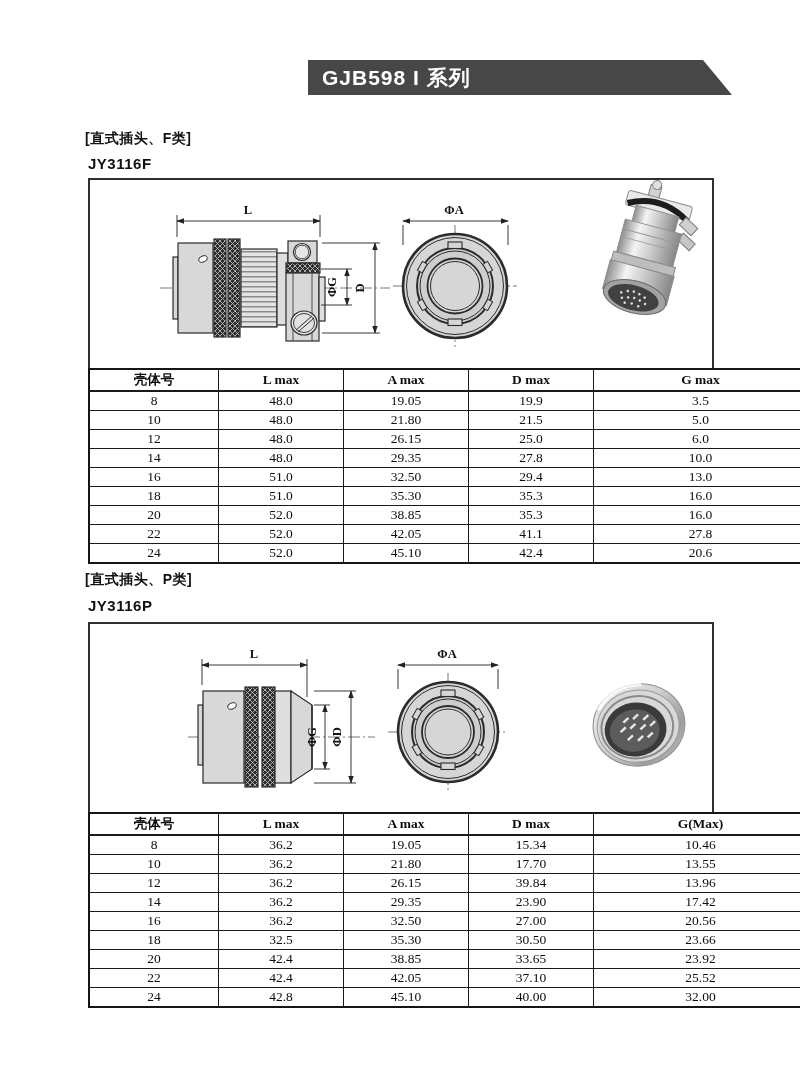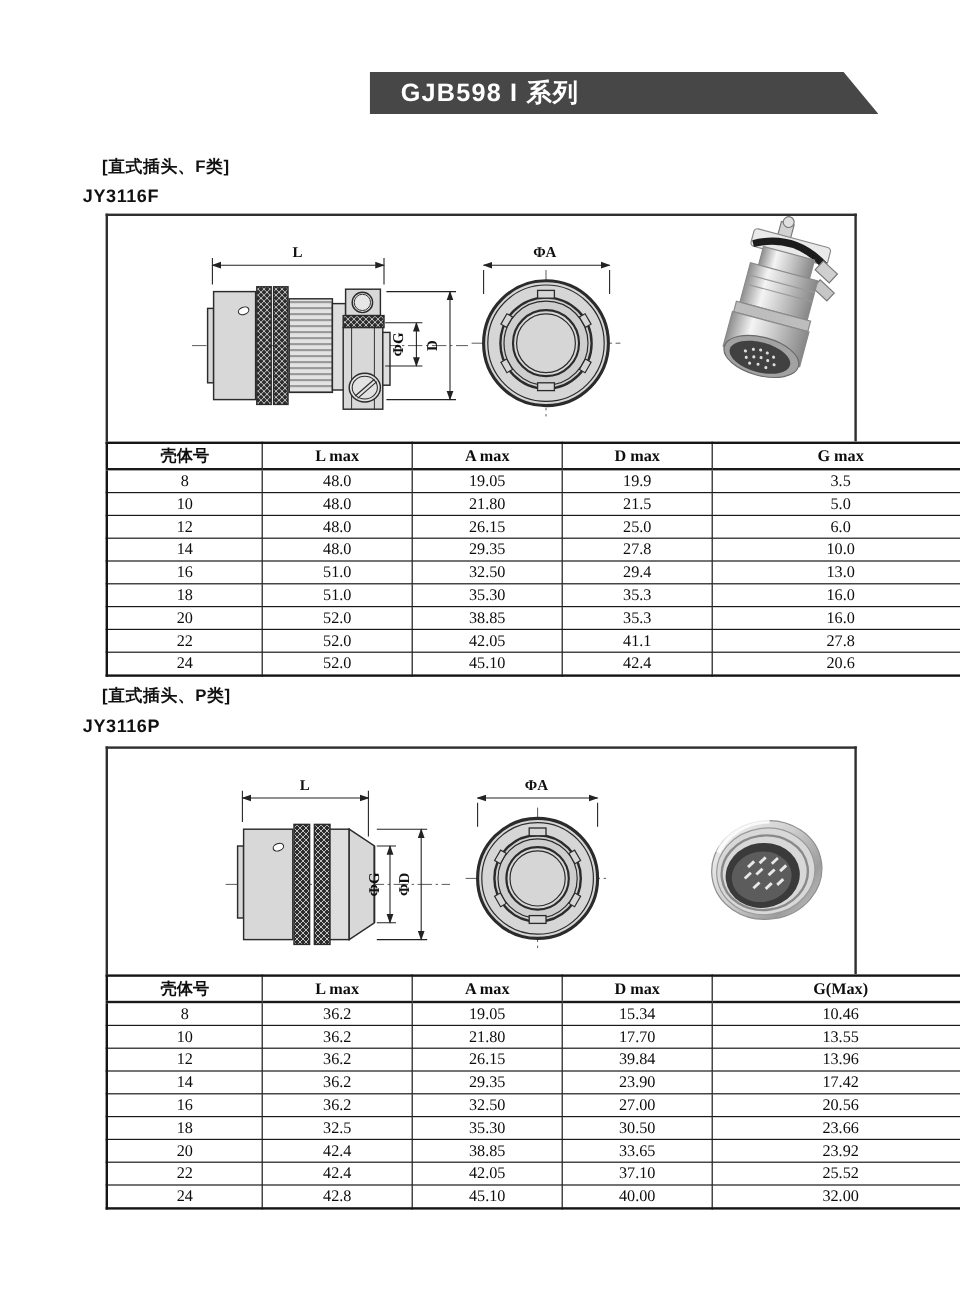--- a/index.html
+++ b/index.html
@@ -1,25 +1,25 @@
 <!DOCTYPE html>
 <html><head>
 <meta charset="utf-8">
 <style>
   html,body{margin:0;padding:0;background:#e9e9e9;}
   .page{position:relative;width:800px;height:1086px;background:#ffffff;margin:0 auto;overflow:hidden;
         font-family:"Liberation Sans",sans-serif;color:#111;}
   
   .banner{position:absolute;left:308px;top:60px;width:424px;height:35px;background:#474747;
           clip-path:polygon(0 0,395px 0,424px 35px,0 35px);}
-  .banner span{display:inline-block;padding-left:26px;line-height:35px;color:#fff;
+  .banner span{display:inline-block;padding-left:14px;line-height:35px;color:#fff;
                font-size:21px;font-weight:bold;letter-spacing:1px;}
   
   .cat{position:absolute;left:85px;font-size:14px;font-weight:600;letter-spacing:.5px;text-align:right;}
-  .model{position:absolute;left:69px;font-size:15px;font-weight:700;letter-spacing:.5px;}
+  .model{position:absolute;left:88px;font-size:15px;font-weight:700;letter-spacing:.5px;}
   
   .frame{position:absolute;left:88px;width:626px;}
   .draw-area{box-sizing:border-box;width:626px;height:190px;border:2px solid #2f2f2f;border-bottom:0;background:#fff;}
   .draw-area svg{display:block;width:622px;height:188px;}
   table.spec{border-collapse:collapse;width:721px;table-layout:fixed;background:#fff;
              font-family:"Liberation Serif",serif;font-size:13.5px;color:#0d0d0d;border:2px solid #151515;}
   table.spec th,table.spec td{border:1px solid #1a1a1a;text-align:center;padding:0;height:18px;line-height:18px;white-space:nowrap;overflow:hidden;}
   table.spec th{height:20px;line-height:20px;font-weight:bold;border-bottom-width:2px;}
   table.spec th:nth-child(1){width:128px;}
   table.spec th:nth-child(2),table.spec th:nth-child(3),table.spec th:nth-child(4){width:124px;}

